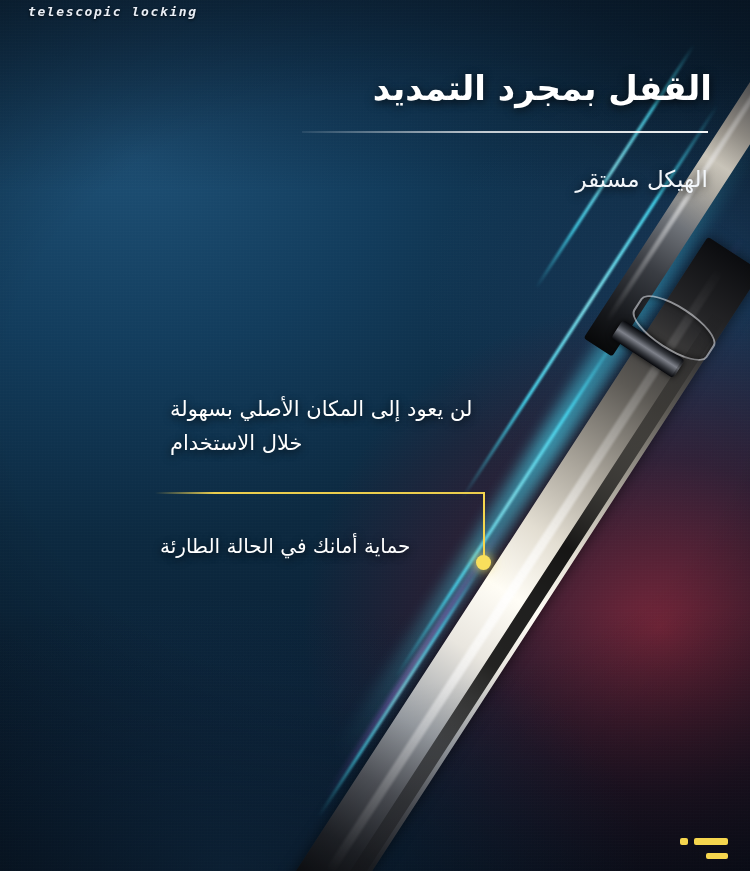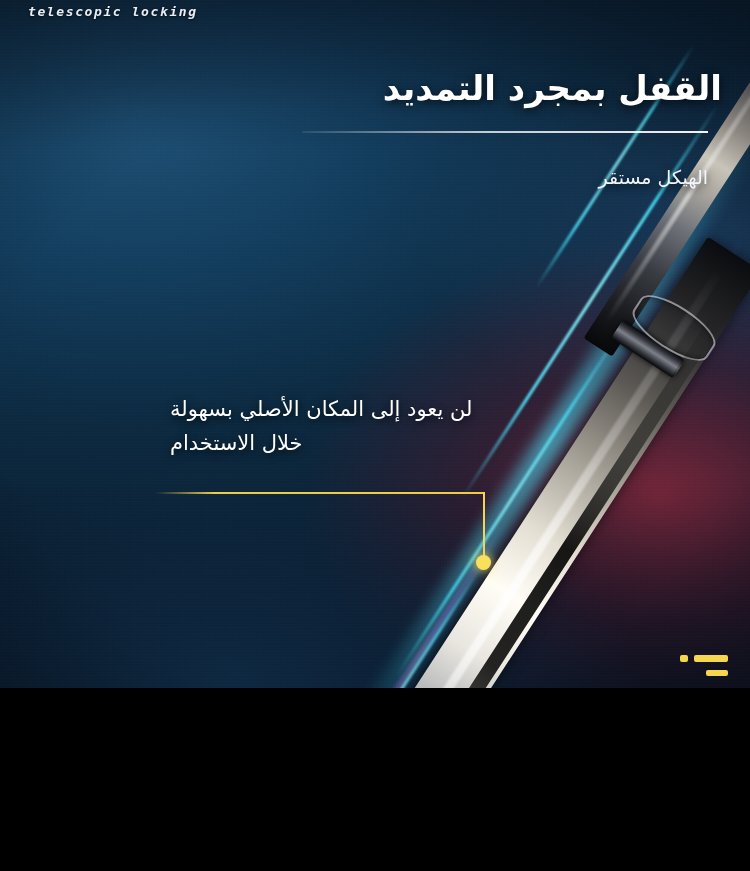--- a/index.html
+++ b/index.html
@@ -7,21 +7,21 @@
     padding: 0;
     background: #000;
   }
   body {
     font-family: "DejaVu Sans", "Liberation Sans", sans-serif;
   }
 
   .poster {
     position: relative;
     width: 750px;
-    height: 688px;
+    height: 871px;
     overflow: hidden;
     background: #0f766e;
   }
 
   
   .bg-base {
     position: absolute;
     inset: 0;
     background:
       radial-gradient(120% 80% at 18% 18%, #1d4f74 0%, #123c5c 28%, #0c2940 55%, #09182a 100%);
@@ -144,21 +144,21 @@
     font-style: italic;
     font-weight: 700;
     font-size: 13px;
     letter-spacing: 1.6px;
     color: #e9eef5;
     text-shadow: 0 1px 3px rgba(0,0,0,.7);
   }
   .headline {
     position: absolute;
     left: 0;
-    right: 28px;
+    right: 38px;
     top: 68px;
     text-align: right;
     direction: rtl;
     font-size: 34px;
     font-weight: 700;
     color: #ffffff;
     letter-spacing: 0px;
     text-shadow: 0 2px 10px rgba(0,0,0,.75);
     padding-left: 24px;
   }
@@ -170,21 +170,21 @@
     height: 2px;
     background: linear-gradient(270deg, rgba(255,255,255,.95) 0%, rgba(255,255,255,.75) 55%, rgba(255,255,255,.08) 100%);
   }
   .subhead {
     position: absolute;
     left: 0;
     right: 42px;
     top: 166px;
     text-align: right;
     direction: rtl;
-    font-size: 19px;
+    font-size: 23px;
     font-weight: 400;
     color: #f2f6fa;
     text-shadow: 0 2px 8px rgba(0,0,0,.7);
   }
   .note {
     position: absolute;
     direction: rtl;
     text-align: left;
     color: #ffffff;
     font-size: 21px;
@@ -283,18 +283,19 @@
   <div class="headline">القفل بمجرد التمديد</div>
   <div class="rule"></div>
   <div class="subhead">الهيكل مستقر</div>
 
   <div class="note note-a">لن يعود إلى المكان الأصلي بسهولة خلال الاستخدام</div>
 
   <div class="leader-h"></div>
   <div class="leader-v"></div>
   <div class="leader-dot"></div>
 
+  <div class="note note-b">حماية أمانك في الحالة الطارئة</div>
 
   <div class="mark mark-1"></div>
   <div class="mark mark-2"></div>
   <div class="mark mark-3"></div>
 
 </div>
 
 </body></html>

